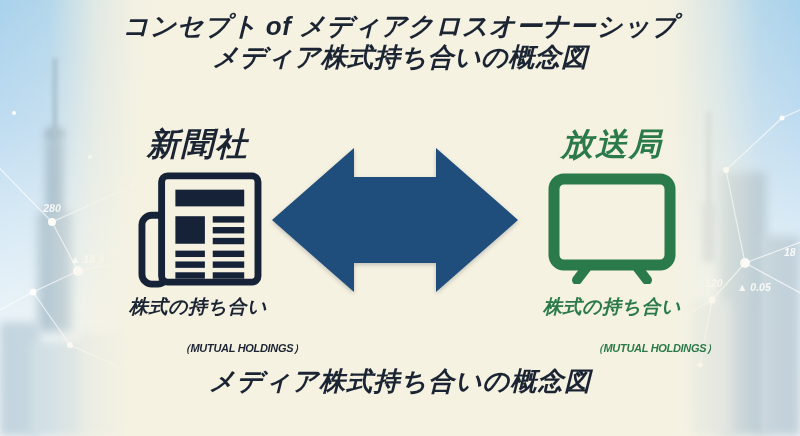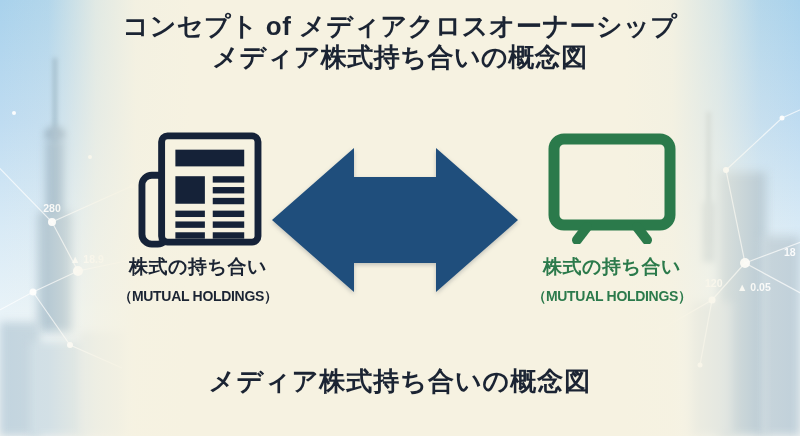--- a/index.html
+++ b/index.html
@@ -4,20 +4,21 @@
 <style>
   * { margin: 0; padding: 0; box-sizing: border-box; }
   html, body { width: 800px; height: 436px; }
   body { font-family: "Liberation Sans", sans-serif; overflow: hidden; }
 
   .stage {
     position: relative;
     width: 800px; height: 436px;
     overflow: hidden;
     background: #f6f2e1;
+    font-style: italic;
   }
 
   
   .bg-sky {
     position: absolute; inset: 0; z-index: 0;
     background: linear-gradient(180deg, #a9d2ec 0%, #bfdcf1 28%, #d8eaf6 52%, #e9f3f8 72%, #f2f5f3 100%);
   }
   .bldg { position: absolute; z-index: 1; }
   .blur2 { filter: blur(2px); }
   .blur3 { filter: blur(3px); }
@@ -59,21 +60,21 @@
   .col-right { left: 507px; top: 124px; width: 210px; }
 
   .col-heading { font-size: 32px; font-weight: bold; letter-spacing: 2px; line-height: 40px; }
   .navy  { color: #1b2433; }
   .green { color: #2b7a4b; }
 
   .icon-wrap { margin-top: 4px; height: 122px; display: flex; align-items: center; justify-content: center; }
   .icon-wrap-tv { margin-top: 8px; height: 110px; display: flex; align-items: flex-start; justify-content: center; }
 
   .mutual-label { font-size: 19px; font-weight: bold; line-height: 34px; letter-spacing: 0.5px; }
-  .mutual-sub   { font-size: 14px; font-weight: bold; line-height: 20px; margin-top: 2px; letter-spacing: -0.3px; }
+  .mutual-sub   { font-size: 11px; font-weight: bold; line-height: 20px; margin-top: 14px; letter-spacing: -0.3px; text-align: right; }
   .col-right .mutual-label { margin-top: 8px; }
 
   .arrow-wrap {
     position: absolute; left: 272px; top: 146px; width: 246px; height: 148px;
     filter: drop-shadow(0 2px 2px rgba(40,50,70,0.25));
   }
 
   .footer-caption {
     position: absolute; top: 364px; left: 0; width: 100%;
     text-align: center; color: #1b2433;
@@ -142,20 +143,21 @@
   <div class="cream-overlay"></div>
 
   <div class="content">
 
     <div class="title-block">
       <div>コンセプト of メディアクロスオーナーシップ</div>
       <div>メディア株式持ち合いの概念図</div>
     </div>
 
     <div class="col col-left">
+      <div class="col-heading navy">新聞社</div>
       <div class="icon-wrap">
         <svg width="134" height="118" viewBox="0 0 134 120">
           <rect x="10" y="46" width="26" height="70" rx="10" fill="#f6f2e1" stroke="#152238" stroke-width="7"></rect>
           <rect x="30" y="6" width="98" height="108" rx="6" fill="#f6f2e1" stroke="#152238" stroke-width="7"></rect>
           <rect x="44" y="20" width="70" height="17" fill="#152238"></rect>
           <rect x="44" y="47" width="30" height="28" fill="#152238"></rect>
           <rect x="82" y="47" width="32" height="6.5" fill="#152238"></rect>
           <rect x="82" y="58" width="32" height="6.5" fill="#152238"></rect>
           <rect x="82" y="69" width="32" height="6.5" fill="#152238"></rect>
           <rect x="44" y="82" width="30" height="6.5" fill="#152238"></rect>
@@ -170,20 +172,21 @@
       <div class="mutual-sub navy">（MUTUAL HOLDINGS）</div>
     </div>
 
     <div class="arrow-wrap">
       <svg width="246" height="148" viewBox="0 0 246 148">
         <polygon points="0,74 82,2 82,31 164,31 164,2 246,74 164,146 164,117 82,117 82,146" fill="#1f4e7c"></polygon>
       </svg>
     </div>
 
     <div class="col col-right">
+      <div class="col-heading green">放送局</div>
       <div class="icon-wrap-tv">
         <svg width="130" height="112" viewBox="0 0 130 112">
           <rect x="7" y="7" width="116" height="86" rx="10" fill="none" stroke="#2b7a4b" stroke-width="11"></rect>
           <path d="M40 95 L30 108" stroke="#2b7a4b" stroke-width="10" stroke-linecap="round"></path>
           <path d="M90 95 L100 108" stroke="#2b7a4b" stroke-width="10" stroke-linecap="round"></path>
         </svg>
       </div>
       <div class="mutual-label green">株式の持ち合い</div>
       <div class="mutual-sub green">（MUTUAL HOLDINGS）</div>
     </div>

